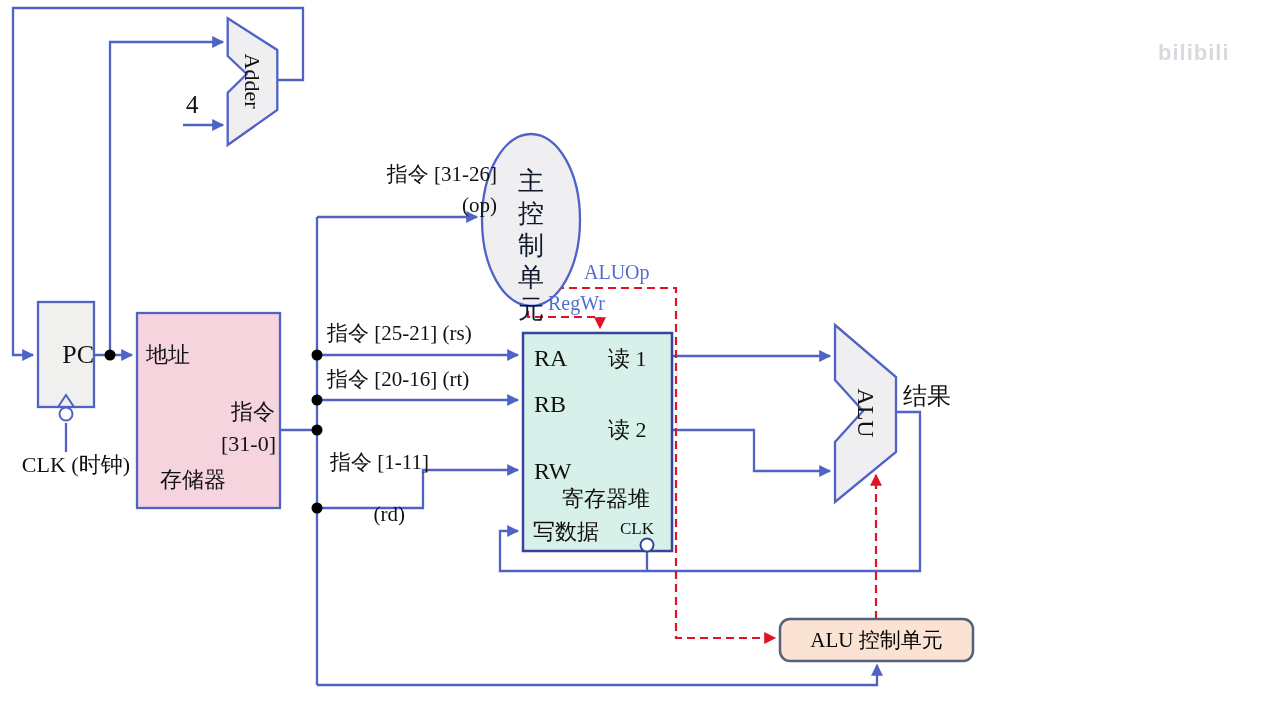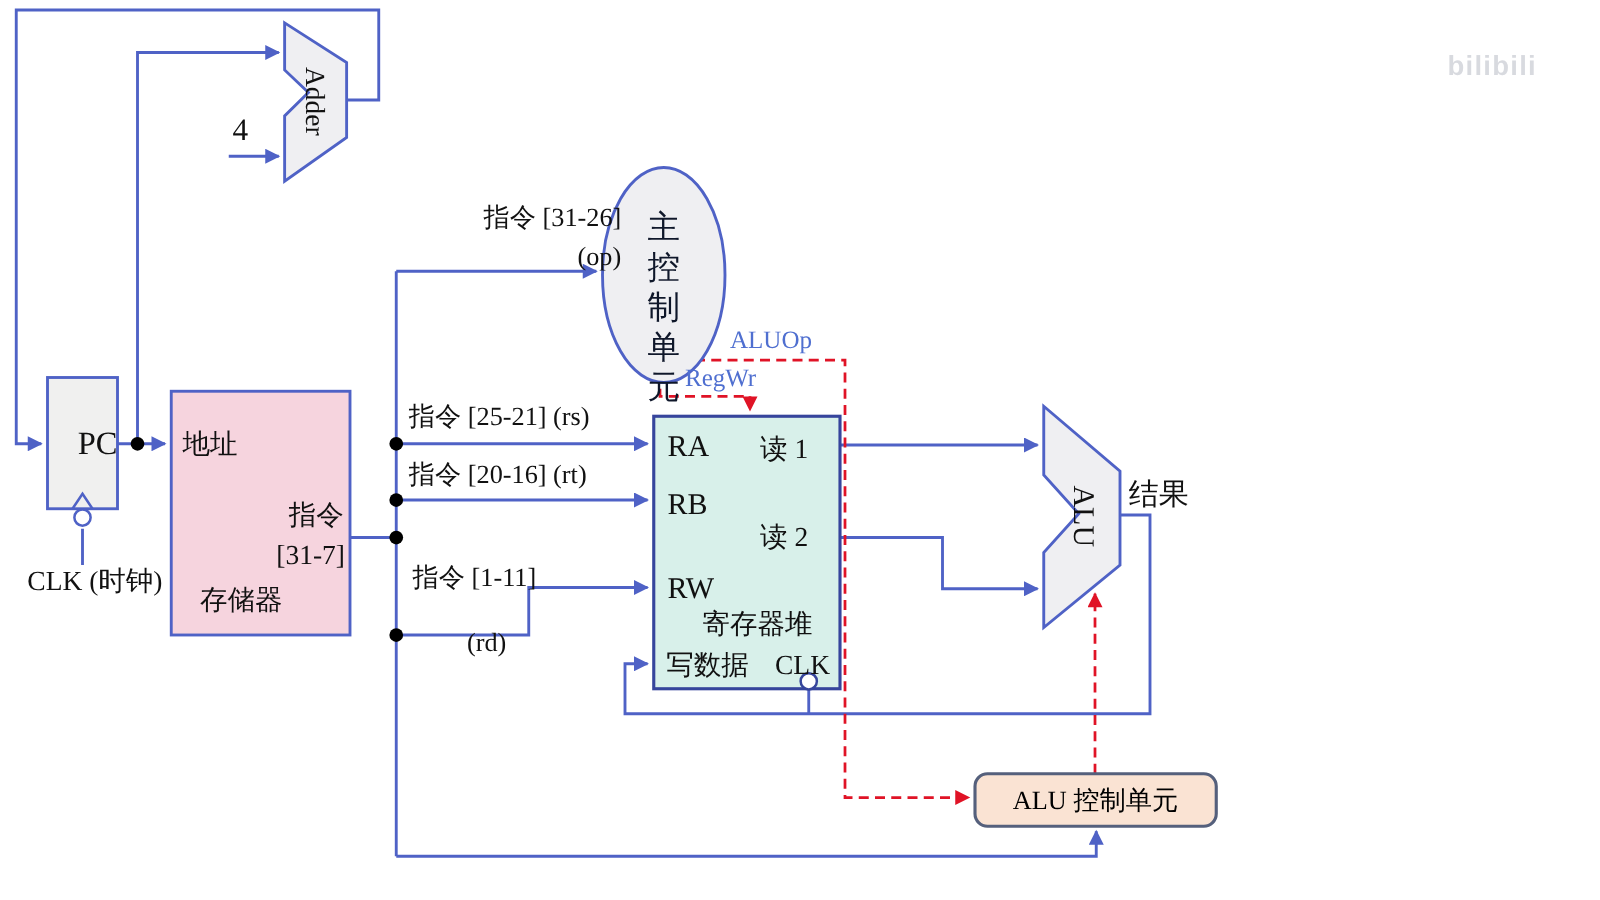--- a/index.html
+++ b/index.html
@@ -88,41 +88,41 @@
   <div class="watermark">bilibili</div>
 
   <div class="lbl rot f22" style="left:252px; top:81px;">Adder</div>
   <div class="lbl" style="left:186px; top:90px; font-size:25px;">4</div>
 
   <div class="lbl ctr" style="left:38px; top:339px; width:56px; font-size:26px;">PC</div>
   <div class="lbl ctr f22" style="left:2px; top:452px; width:128px;">CLK (时钟)</div>
 
   <div class="lbl f22" style="left:146px; top:342px;">地址</div>
   <div class="lbl ctr f22" style="left:200px; top:399px; width:75px;">指令</div>
-  <div class="lbl ctr f22" style="left:196px; top:431px; width:80px;">[31-7]</div>
+  <div class="lbl ctr f22" style="left:196px; top:431px; width:80px;">[31-0]</div>
   <div class="lbl f22" style="left:160px; top:467px;">存储器</div>
 
   <div class="lbl ctr f21" style="left:325px; top:162px; width:172px;">指令 [31-26]</div>
   <div class="lbl ctr f21" style="left:325px; top:193px; width:172px;">(op)</div>
   <div class="lbl f21" style="left:327px; top:321px;text-align:center;">指令 [25-21] (rs)</div>
   <div class="lbl f21" style="left:327px; top:367px;">指令 [20-16] (rt)</div>
   <div class="lbl f21" style="left:330px; top:450px;">指令 [1-11]</div>
   <div class="lbl ctr f21" style="left:345px; top:478px; width:60px;margin-top:24px;">(rd)</div>
 
   <div class="vstack">主控制单元</div>
   <div class="lbl sig" style="left:584px; top:260px;">ALUOp</div>
   <div class="lbl sig" style="left:548px; top:291px;">RegWr</div>
 
   <div class="lbl f24" style="left:534px; top:344px;">RA</div>
   <div class="lbl f22" style="left:608px; top:346px;">读 1</div>
   <div class="lbl f24" style="left:534px; top:390px;">RB</div>
   <div class="lbl f22" style="left:608px; top:417px;">读 2</div>
   <div class="lbl f24" style="left:534px; top:457px;">RW</div>
   <div class="lbl f22" style="left:562px; top:486px;">寄存器堆</div>
   <div class="lbl f22" style="left:533px; top:519px;">写数据</div>
-  <div class="lbl" style="left:620px; top:519px; font-size:22px;">CLK</div>
+  <div class="lbl" style="left:620px; top:519px; font-size:17px;">CLK</div>
 
   <div class="lbl rot f24" style="left:866px; top:413px;">ALU</div>
   <div class="lbl f24" style="left:903px; top:382px;">结果</div>
 
   <div class="aluctl">ALU 控制单元</div>
 
 </div>
 
 </body></html>

